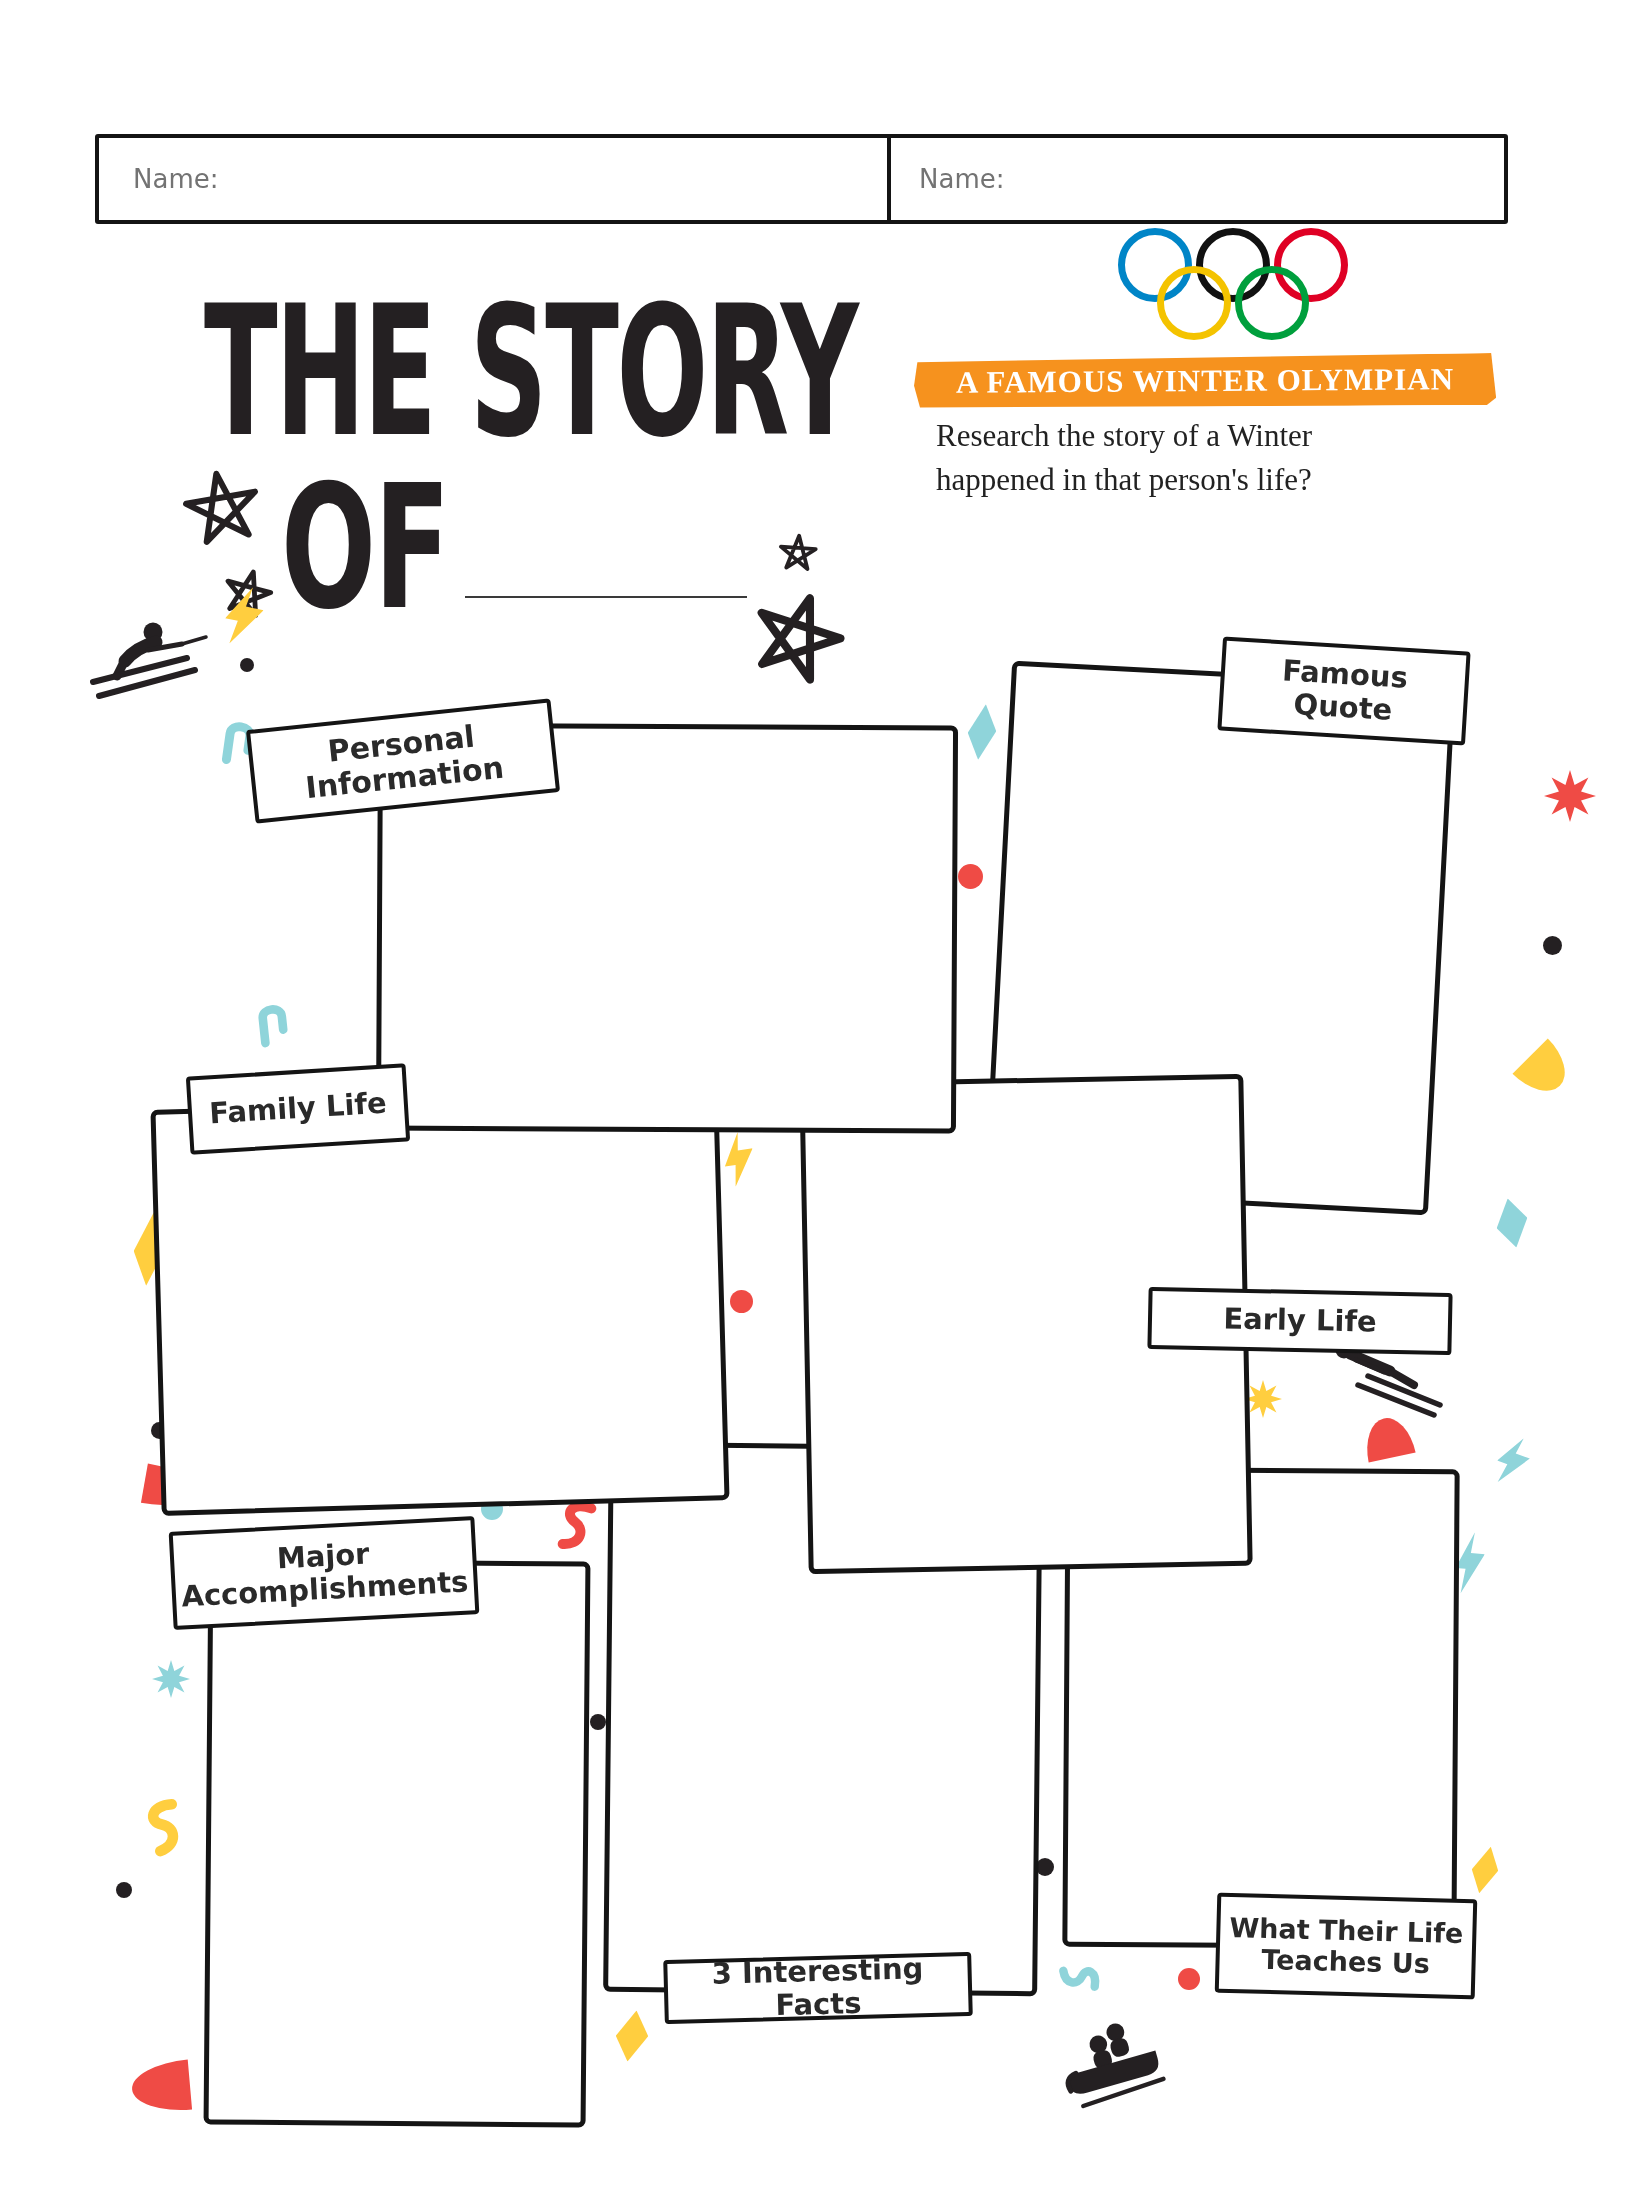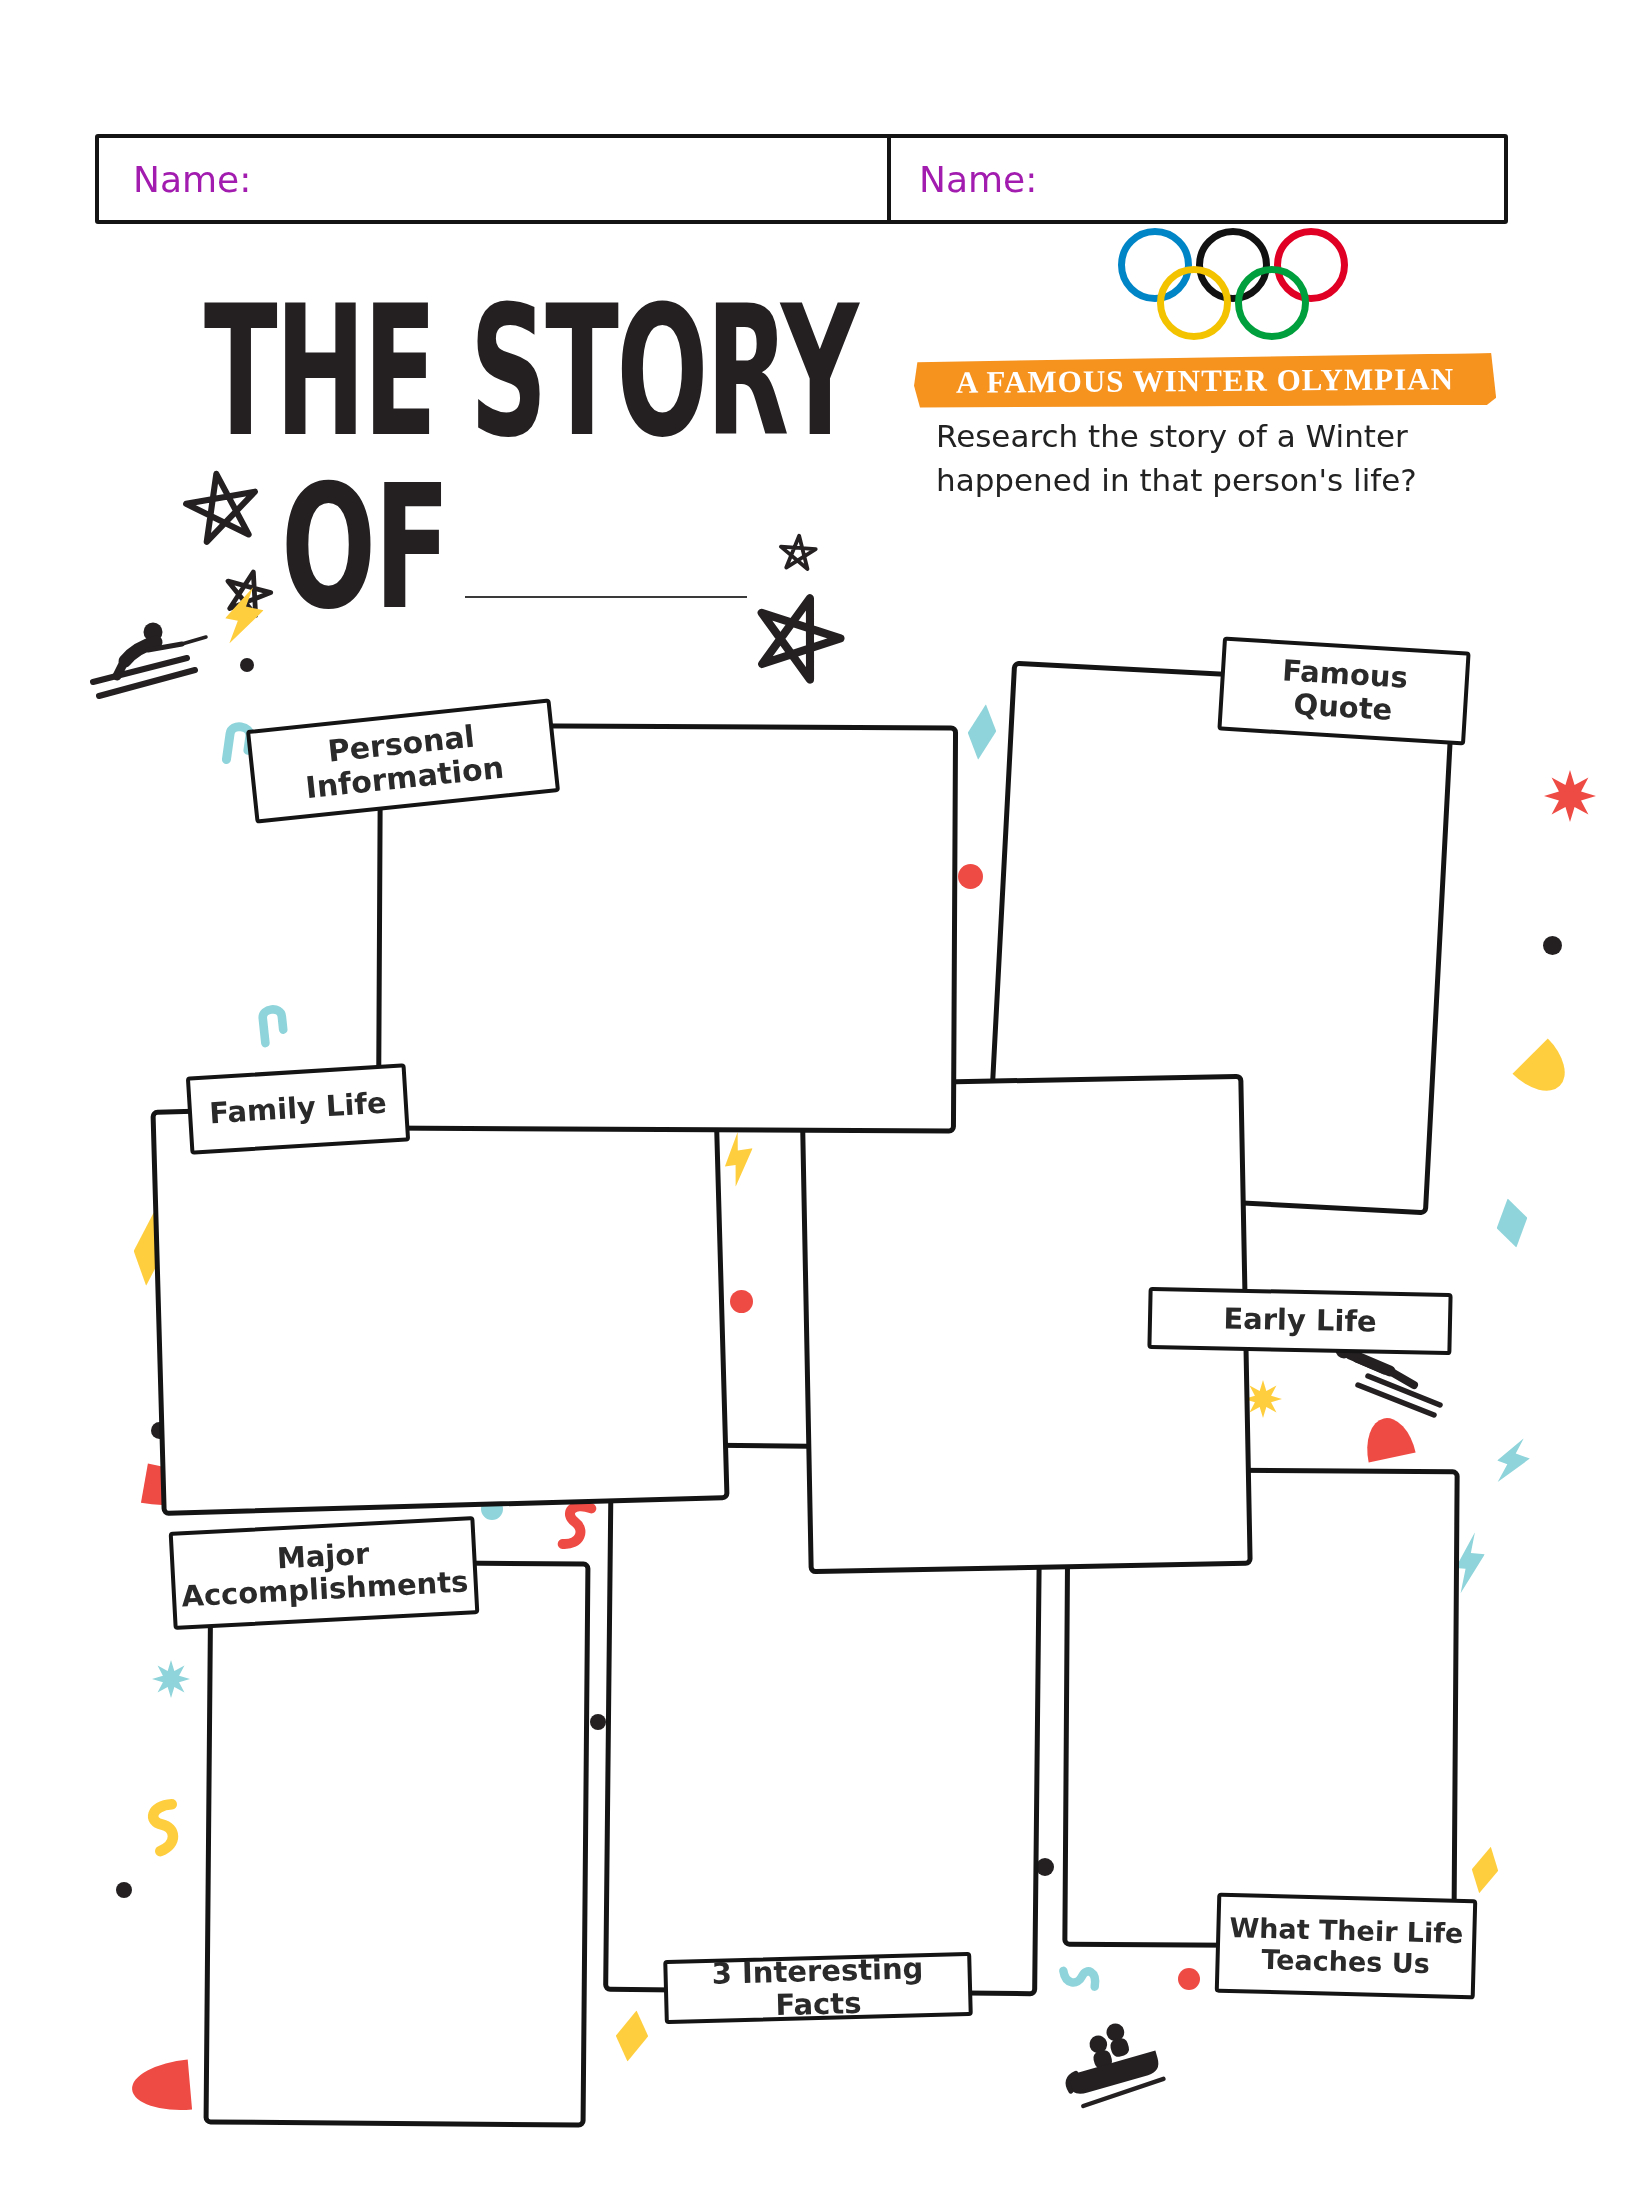--- a/index.html
+++ b/index.html
@@ -3,41 +3,41 @@
 <meta charset="utf-8">
 <style>
   html,body{margin:0;padding:0;background:#ffffff;}
   .page{position:relative;width:1650px;height:2200px;background:#fff;overflow:hidden;
         font-family:"DejaVu Sans","Liberation Sans",sans-serif;color:#1c1c1c;}
 
   
   .hdr{position:absolute;left:95px;top:134px;width:1405px;height:82px;
        border:4px solid #141414;border-radius:3px;background:#fff;}
   .hdr .cell{position:absolute;top:0;height:100%;display:flex;align-items:center;
-       font-size:36px;font-weight:500;color:#a21caf;}
+       font-size:26px;font-weight:500;color:#737373;}
   .hdr .name{left:34px;}
   .hdr .date{left:820px;}
   .hdr .divider{position:absolute;left:788px;top:-2px;width:3.5px;height:84px;background:#141414;}
   .fillarea{position:absolute;top:6px;height:68px;}
 
   
   .rings{position:absolute;left:1118px;top:228px;width:232px;height:114px;}
   .ring{position:absolute;width:74px;height:74px;border-radius:50%;border:7.5px solid;box-sizing:border-box;background:transparent;}
 
   
   .banner{position:absolute;left:914px;top:355px;width:582px;height:52px;background:#F6921E;
           transform:rotate(-0.4deg);display:flex;align-items:center;justify-content:center;
           clip-path:polygon(0.6% 10%,99.2% 0%,100% 86%,98.4% 100%,1% 97%,0% 55%);}
   .banner span{font-family:"Liberation Serif","DejaVu Serif",serif;font-weight:bold;
           font-size:31px;letter-spacing:1px;color:#ffffff;}
 
   
   .intro{position:absolute;left:936px;top:414px;width:600px;font-size:31px;line-height:44px;
          font-weight:500;color:#222;}
-  .intro span{display:block;}
+  .intro span{display:block;font-family:Liberation Serif, serif;}
 
   
   .title1{position:absolute;left:204px;top:282px;font-size:180px;font-weight:bold;color:#242022;
           line-height:1;letter-spacing:-4px;transform:scaleX(.60);transform-origin:left top;white-space:nowrap;}
   .title2{position:absolute;left:281px;top:462px;font-size:172px;font-weight:bold;color:#242022;
           line-height:1;letter-spacing:-3px;transform:scaleX(.65);transform-origin:left top;white-space:nowrap;}
   .blankline{position:absolute;left:465px;top:566px;width:282px;height:30px;border-bottom:2.5px solid #3a3a3a;}
 
   
   .box{position:absolute;background:#fff;border:5px solid #141414;border-radius:7px;}

